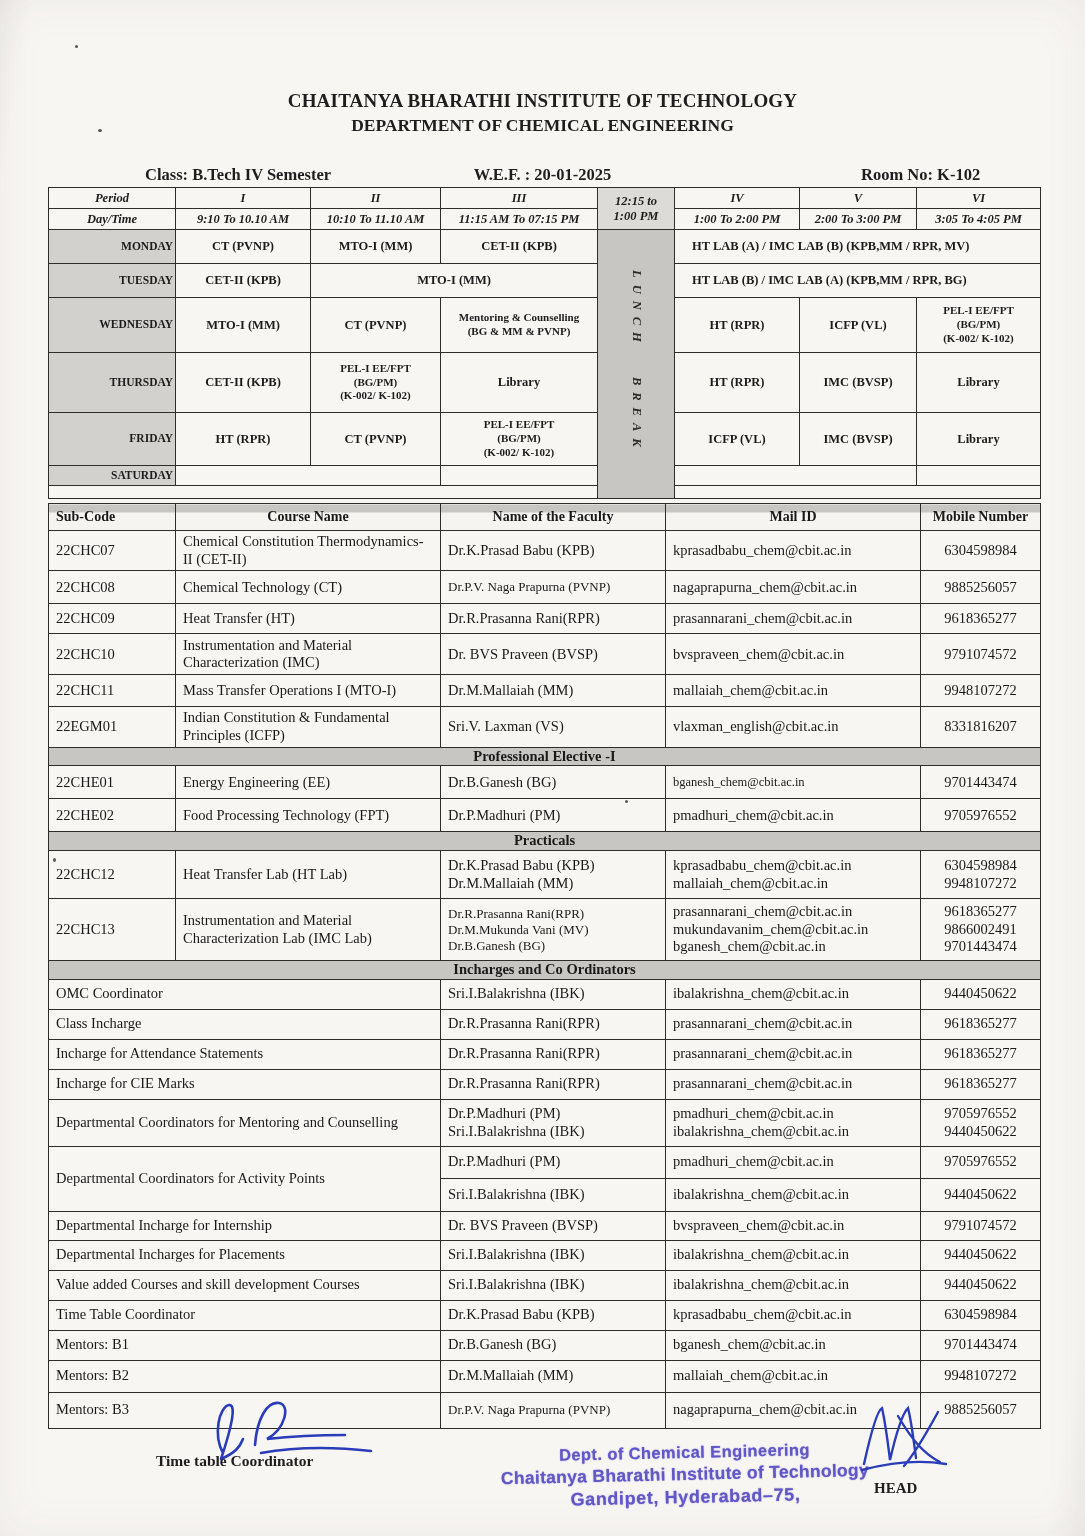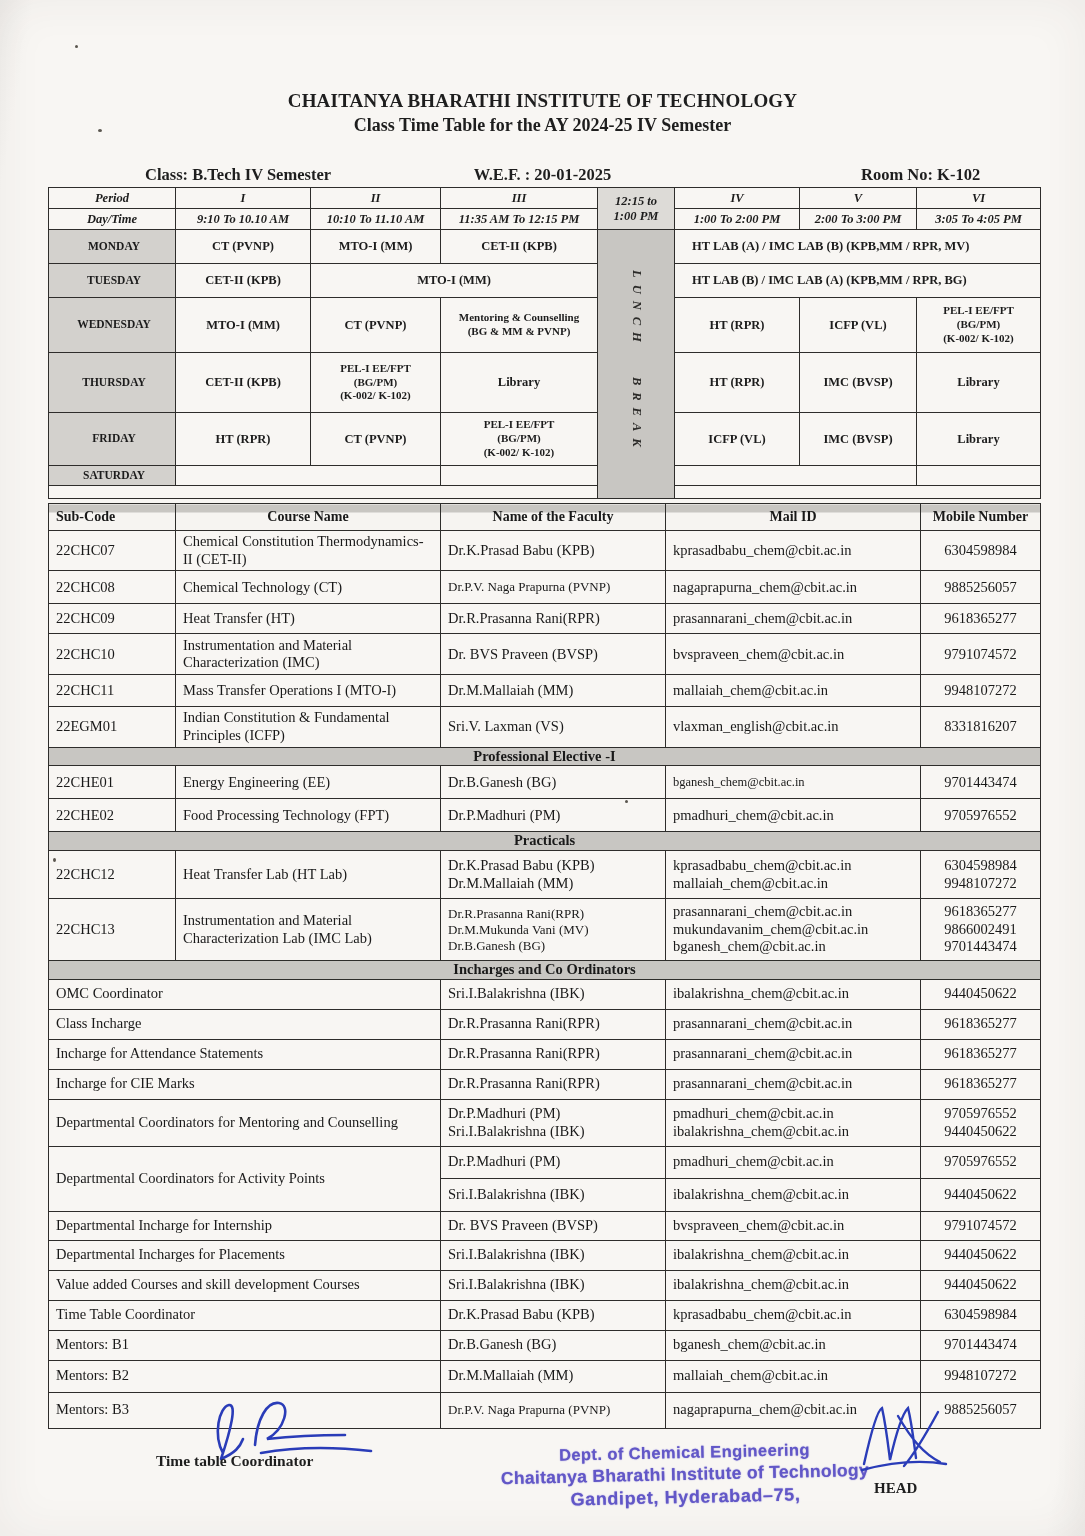--- a/index.html
+++ b/index.html
@@ -18,21 +18,21 @@
   .meta{position:absolute;width:100%;top:165px;font-size:16.5px;font-weight:bold;}
   .meta .m1{position:absolute;left:145px;}
   .meta .m2{position:absolute;left:0;width:100%;text-align:center;}
   .meta .m3{position:absolute;left:861px;}
   
   table{border-collapse:collapse;table-layout:fixed;}
   .tt{position:absolute;left:48px;top:187px;width:992px;}
   .tt td{border:1.8px solid #2e2d2b;text-align:center;vertical-align:middle;
     font-weight:bold;font-size:12.5px;line-height:1.2;padding:1px 2px;color:#1c1c1c;}
   .tt .hdr td{font-style:italic;font-size:12.5px;}
-  .tt .day{background:#d3d1cd;text-align:center;padding-left:6px;font-size:11.5px;}
+  .tt .day{background:#d3d1cd;text-align:right;padding-left:6px;font-size:11.5px;}
   .tt .lab{text-align:left;padding-left:17px;font-size:12.5px;}
   .tt .small{font-size:11px;line-height:1.25;}
   .lunchhdr{background:#dddbd7;font-style:italic;}
   .lunchcell{background:#c8c6c2;}
   .lunch-text{writing-mode:vertical-rl;text-orientation:mixed;display:inline-block;
     font-style:italic;font-weight:bold;font-size:12.5px;letter-spacing:7px;word-spacing:18px;color:#2c2b29;}
   .pre{white-space:pre-line;}
   
   .fac{position:absolute;left:48px;top:503px;width:992px;}
   .fac td{border:1.7px solid #2e2d2b;font-size:14.5px;line-height:1.22;
@@ -60,21 +60,21 @@
 <div class="page">
 
   <div class="speck" style="left:75px;top:45px;width:3px;height:3px;"></div>
   <div class="speck" style="left:98px;top:129px;width:4px;height:3px;"></div>
   <div class="speck" style="left:73px;top:250px;width:3px;height:3px;"></div>
   <div class="speck" style="left:53px;top:858px;width:3px;height:4px;"></div>
   <div class="speck" style="left:625px;top:800px;width:3px;height:3px;"></div>
 
   <div class="doc-header">
     <div class="t1">CHAITANYA BHARATHI INSTITUTE OF TECHNOLOGY</div>
-    <div class="t3">Class Time Table for the AY 2024-25 IV Semester</div>
+    <div class="t2">DEPARTMENT OF CHEMICAL ENGINEERING</div>
   </div>
   <div class="meta">
     <span class="m1">Class: B.Tech IV Semester</span>
     <span class="m2">W.E.F. : 20-01-2025</span>
     <span class="m3">Room No: K-102</span>
   </div>
 
   <table class="tt">
     <colgroup>
         <col style="width:127px">
@@ -95,21 +95,21 @@
       <td class="lunchhdr pre" rowspan="2">12:15 to
 1:00 PM</td>
       <td>IV</td>
       <td>V</td>
       <td>VI</td>
     </tr>
     <tr class="hdr" style="height:21px">
       <td>Day/Time</td>
       <td>9:10 To 10.10 AM</td>
       <td>10:10 To 11.10 AM</td>
-      <td>11:35 AM To 12:15 PM</td>
+      <td>11:15 AM To 07:15 PM</td>
       <td>1:00 To 2:00 PM</td>
       <td>2:00 To 3:00 PM</td>
       <td>3:05 To 4:05 PM</td>
     </tr>
     <tr style="height:34px">
       <td class="day">MONDAY</td>
       <td>CT (PVNP)</td>
       <td>MTO-I (MM)</td>
       <td>CET-II (KPB)</td>
       <td class="lunchcell" rowspan="7"><span class="lunch-text">LUNCH BREAK</span></td>

